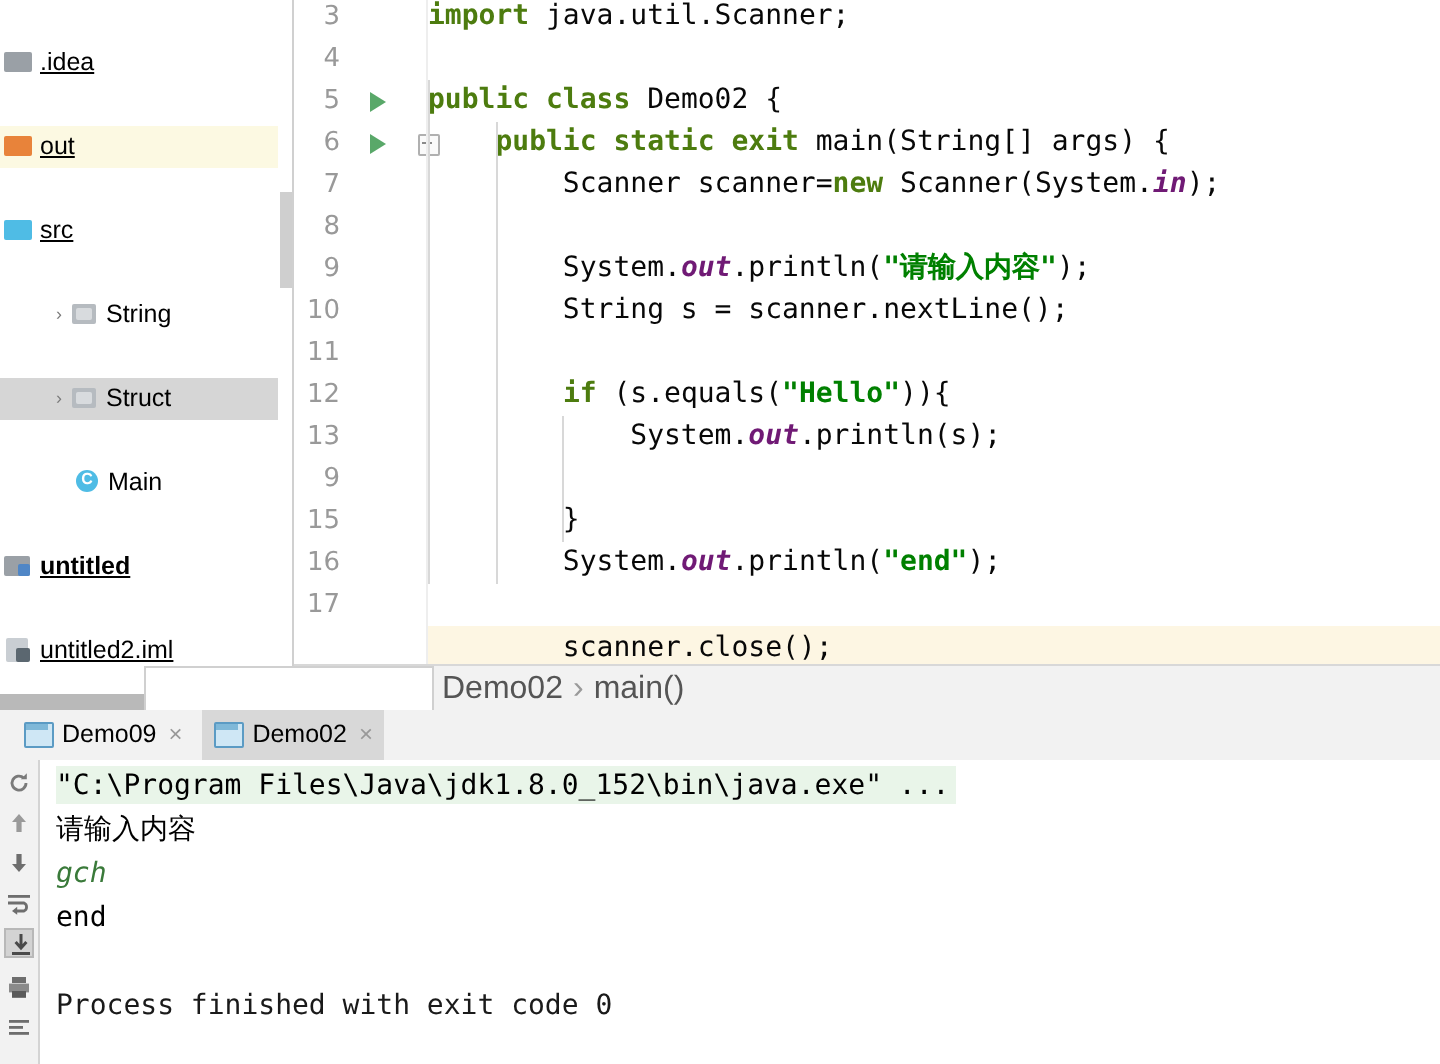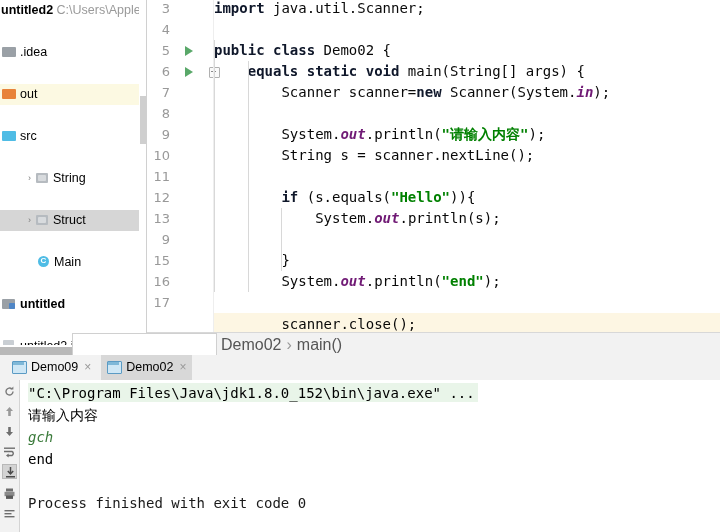--- a/index.html
+++ b/index.html
@@ -20,21 +20,21 @@
     position:relative;height:21px;line-height:21px;
     white-space:nowrap;padding-left:2px;font-size:12.5px;color:#000;
   }
   .tree-row.sel{background:#d6d6d6;}
   .tree-row.hl{background:#fcf9e2;}
   .arrow{
     display:inline-block;width:11px;text-align:center;color:#7a7a7a;
     font-size:9px;vertical-align:1px;
   }
   .ind0{padding-left:1px;}
-  .ind1{}
+  .ind1{text-decoration:underline;}
   .ind2{padding-left:24px;}
   .ind3{padding-left:36px;}
   .ico{display:inline-block;width:15px;height:12px;vertical-align:-2px;margin-right:3px;position:relative;}
   .folder{border-radius:1px 1px 0 0;}
   .folder:before{content:"";position:absolute;left:0;top:1px;width:14px;height:10px;border-radius:1px;background:#9aa0a6;}
   .folder.gray:before{background:#9aa0a6;}
   .folder.orange:before{background:#e8833a;}
   .folder.blue:before{background:#4fbce5;}
   .folder:after{content:"";position:absolute;left:0;top:0px;width:6px;height:3px;border-radius:1px 1px 0 0;background:inherit;}
   .pkg:before{content:"";position:absolute;left:1px;top:1px;width:12px;height:10px;border-radius:1px;background:#b6bbc0;}
@@ -86,21 +86,21 @@
   #gutter-edge{position:absolute;left:66px;top:0;width:1px;height:332px;background:#eeeeee;}
 
   #code{
     position:absolute;left:67px;top:0;width:506px;height:332px;
     font-family:"DejaVu Sans Mono", monospace;font-size:14px;
   }
   .cline{
     position:absolute;left:0;height:21px;line-height:21px;white-space:pre;
     color:#080808;
   }
-  .kw{color:#0f172a;font-weight:bold;}
+  .kw{color:#4d7c0f;font-weight:bold;}
   .str{color:#008000;font-weight:bold;}
   .cmt{color:#9b9b9b;font-style:italic;}
   .fld{color:#701a75;font-style:italic;font-weight:bold;}
   .hl-line{position:absolute;left:0;width:573px;height:21px;background:#fdf6e3;}
   .indent-guide{position:absolute;width:1px;background:#d8d8d8;}
 
   
   #breadcrumb{
     position:absolute;left:147px;top:332px;width:573px;height:23px;
     background:#f2f2f2;border-top:1px solid #d8d8d8;
@@ -151,21 +151,20 @@
   .exitline{color:#1a1a1a;}
   .cn{font-family:"DejaVu Sans", sans-serif;}
 </style>
 </head>
 <body>
 
 <div id="app">
 
   <div id="project-panel">
     <div id="tree-rows">
-        <div class="tree-row ind0" style="top: 0px; position: relative;"><span class="b">untitled2</span><span class="dim"> C:\Users\Apple</span></div>
         <div class="tree-row ind1" style="top: 21px; position: relative;"><span class="ico folder gray"></span><span>.idea</span></div>
         <div class="tree-row ind1 hl" style="top: 42px; position: relative;"><span class="ico folder orange"></span><span>out</span></div>
         <div class="tree-row ind1" style="top: 63px; position: relative;"><span class="ico folder blue"></span><span>src</span></div>
         <div class="tree-row ind2" style="top: 84px; position: relative;"><span class="arrow">›</span><span class="ico pkg"></span><span>String</span></div>
         <div class="tree-row ind2 sel" style="top: 105px; position: relative;"><span class="arrow">›</span><span class="ico pkg"></span><span>Struct</span></div>
         <div class="tree-row ind3" style="top: 126px; position: relative;"><span class="ico cls"></span><span>Main</span></div>
         <div class="tree-row ind1" style="top: 147px; position: relative;"><span class="ico mod"></span><span class="b">untitled</span></div>
         <div class="tree-row ind1" style="top: 168px; position: relative;"><span class="ico iml"></span><span>untitled2.iml</span></div>
       </div>
   </div>
@@ -195,21 +194,21 @@
         <div class="lnum" style="top: 250px;">15</div>
         <div class="lnum" style="top: 271px;">16</div>
         <div class="lnum" style="top: 292px;">17</div>
         <div class="lnum" style="top: 332px; text-decoration: underline;">18</div>
       </div>
     <div id="gutter-edge"></div>
     <div id="code">
         <div class="cline" style="top: -2px;"><span class="kw">import</span><span> java.util.Scanner;</span></div>
         <div class="cline" style="top: 19px;"></div>
         <div class="cline" style="top: 40px;"><span class="kw">public class</span><span> Demo02 {</span></div>
-        <div class="cline" style="top: 61px;"><span>    </span><span class="kw">equals static void</span><span> main(String[] args) {</span></div>
+        <div class="cline" style="top: 61px;"><span>    </span><span class="kw">public static exit</span><span> main(String[] args) {</span></div>
         <div class="cline" style="top: 82px;"><span>        Scanner scanner=</span><span class="kw">new</span><span> Scanner(System.</span><span class="fld">in</span><span>);</span></div>
         <div class="cline" style="top: 103px;"></div>
         <div class="cline" style="top: 124px;"><span>        System.</span><span class="fld">out</span><span>.println(</span><span class="str">"请输入内容"</span><span>);</span></div>
         <div class="cline" style="top: 145px;"><span>        String s = scanner.nextLine();</span></div>
         <div class="cline" style="top: 187px;"><span>        </span><span class="kw">if</span><span> (s.equals(</span><span class="str">"Hello"</span><span>)){</span></div>
         <div class="cline" style="top: 208px;"><span>            System.</span><span class="fld">out</span><span>.println(s);</span></div>
         <div class="cline" style="top: 229px;"></div>
         <div class="cline" style="top: 250px;"><span>        }</span></div>
         <div class="cline" style="top: 271px;"><span>        System.</span><span class="fld">out</span><span>.println(</span><span class="str">"end"</span><span>);</span></div>
         <div class="cline" style="top: 292px; margin-top: 22px;"><span>        scanner.close();</span></div>

